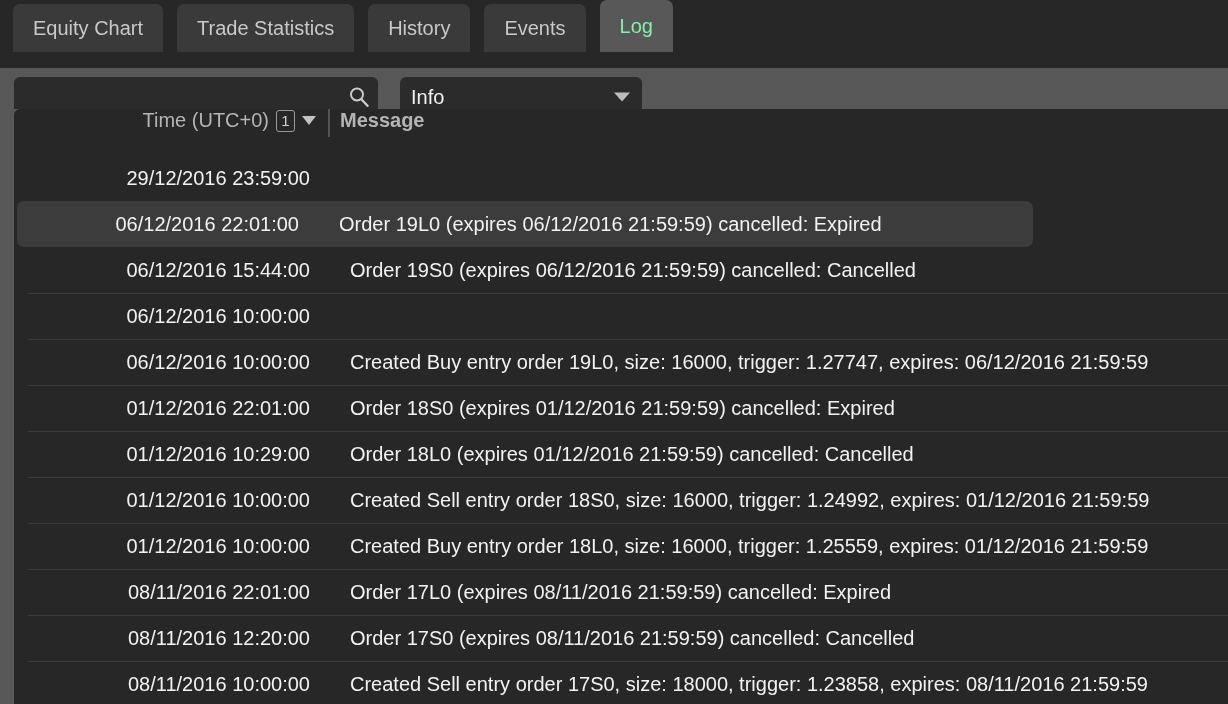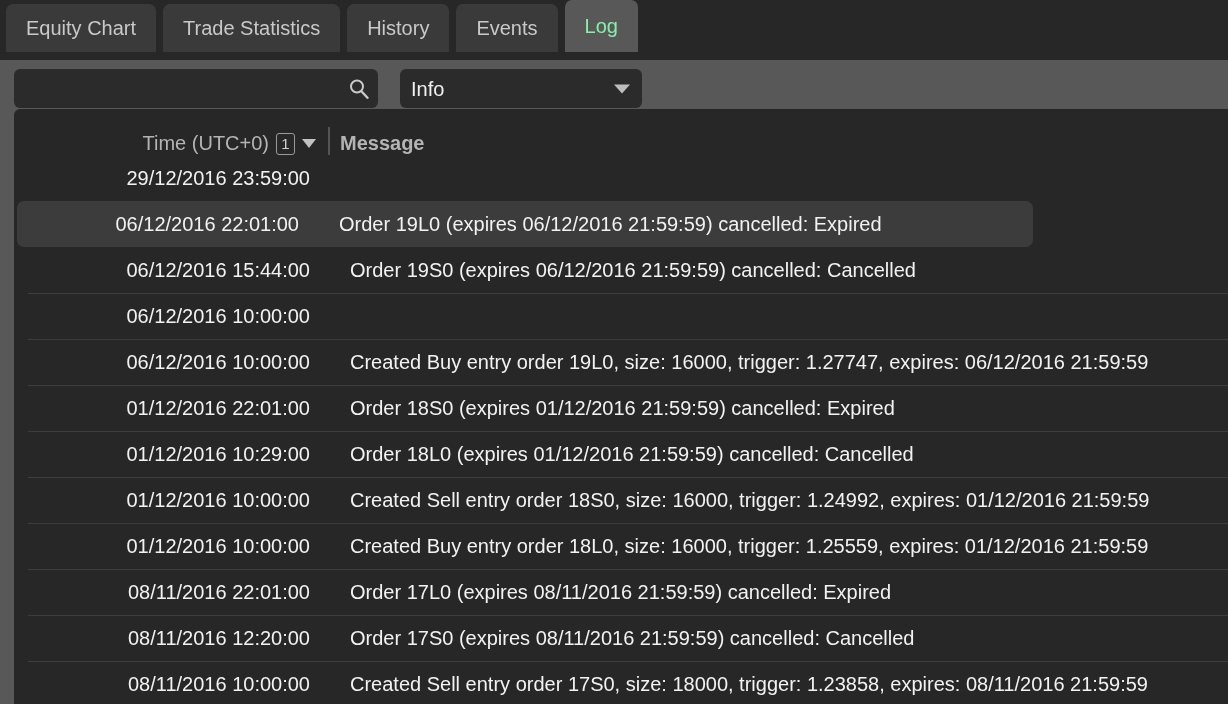--- a/index.html
+++ b/index.html
@@ -39,32 +39,33 @@
     padding: 0 20px;
     margin-right: 7px;
     border-radius: 7px 7px 0 0;
     background: #3a3a3a;
     color: #c9c9c9;
     font-size: 20px;
     line-height: 1;
     white-space: nowrap;
     cursor: pointer;
     user-select: none;
+    margin-left: 7px;
   }
 
   .tab.active {
     background: #585858;
     color: #86efac;
     height: 52px;
   }
 
   
   .toolbar {
     position: absolute;
-    left: 0; top: 60px;
+    left: 0; top: 68px;
     width: 1228px;
     height: 57px;
     background: #585858;
     display: flex;
     align-items: center;
     padding-left: 14px;
   }
 
   .search-wrap {
     position: relative;
@@ -145,21 +146,21 @@
     height: 595px;
     background: #272727;
     border-radius: 6px 0 0 0;
     overflow: hidden;
   }
 
   .thead {
     position: relative;
     height: 46px;
     display: flex;
-    align-items: flex-end;
+    align-items: flex-start;
     color: #b4b4b4;
     font-size: 20px;
   }
 
   .th-time {
     width: 314px;
     display: flex;
     align-items: center;
     justify-content: flex-end;
     padding-right: 12px;

